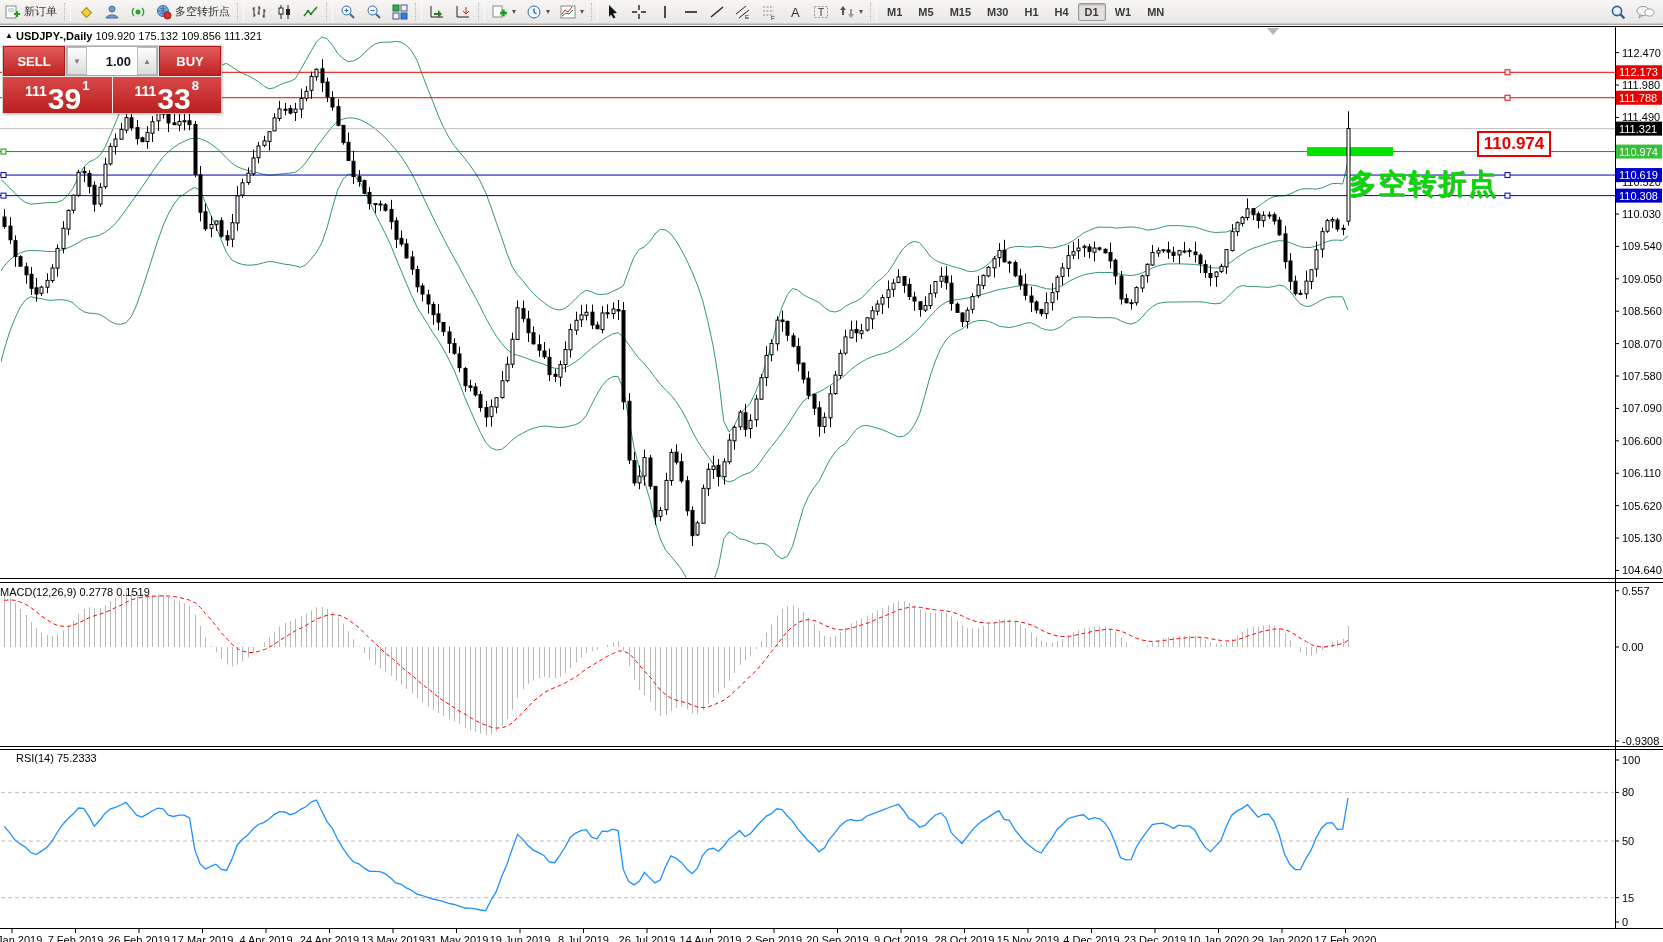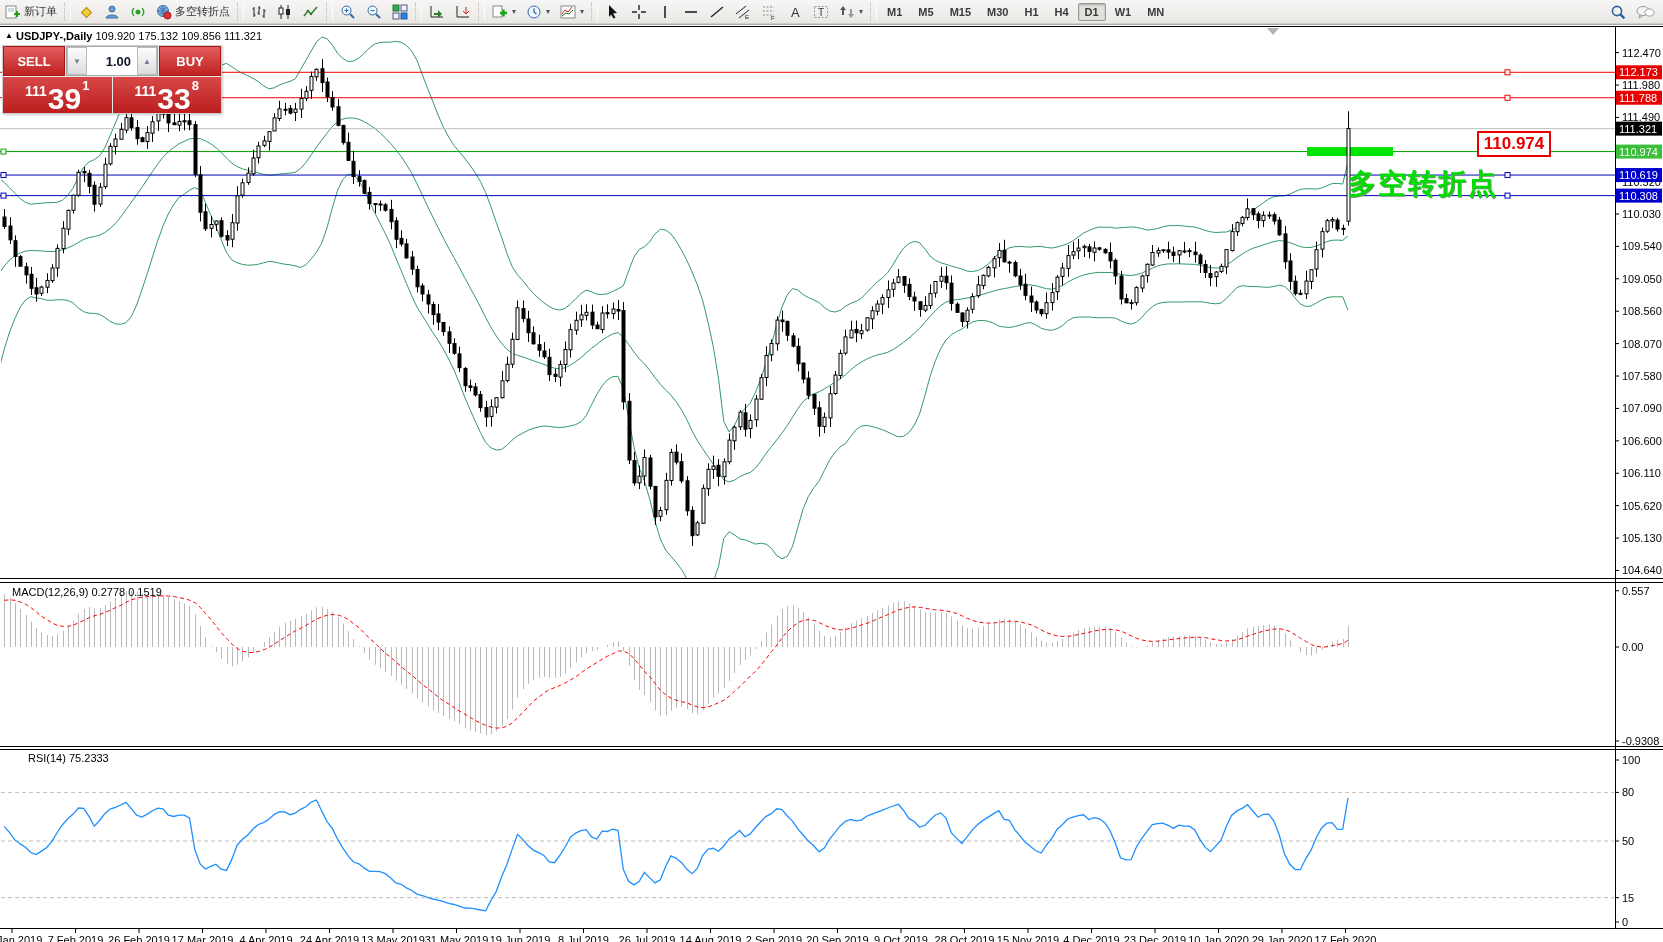--- a/index.html
+++ b/index.html
@@ -27,21 +27,21 @@
   #oc-vol{flex:1;display:flex;background:#fff;border:1px solid #aaa;margin:0 1px;}
   .oc-spin{width:18px;background:linear-gradient(#fdfdfd,#dcdcdc);border:1px solid #bbb;color:#6c7f96;font-size:8px;
     display:flex;align-items:center;justify-content:center;}
   #oc-vol-val{flex:1;display:flex;align-items:center;justify-content:flex-end;padding-right:6px;font-size:13px;font-weight:bold;color:#0f172a;}
   #oc-row2{display:flex;height:36px;margin-top:1px;}
   .oc-price{flex:1;background:linear-gradient(#d84848,#bb1e1e);color:#fff;display:flex;align-items:flex-end;justify-content:center;padding-bottom:2px;}
   .oc-price:first-child{margin-right:1px;}
   .oc-small{font-size:14px;font-weight:bold;line-height:1;margin-bottom:13px;}
   .oc-big{font-size:30px;font-weight:bold;line-height:.85;margin:0 1px;}
   .oc-sup{font-size:13px;font-weight:bold;line-height:1;align-self:flex-start;margin-top:2px;}
-  #macd-label,#rsi-label{position:absolute;left:12px;font-size:11px;color:#000;z-index:4;}
+  #macd-label,#rsi-label{position:absolute;left:0;font-size:11px;color:#000;z-index:4;}
   #macd-label{top:586px;} #rsi-label{top:752px;padding-left:16px;}
   #callout{position:absolute;left:1477px;top:131px;width:70px;height:22px;border:2px solid #e80000;color:#e80000;
     background:#fff;font-size:17px;font-weight:bold;display:flex;align-items:center;justify-content:center;z-index:5;}
   #cn-note{position:absolute;left:1348px;top:165px;width:250px;font-size:28px;font-weight:bold;color:#00dd00;
     text-shadow:1px 1px 0 #6a9a6a;z-index:5;letter-spacing:2px;}
   svg text{font-family:"Liberation Sans",sans-serif;}
 </style>
 </head>
 <body>
 

